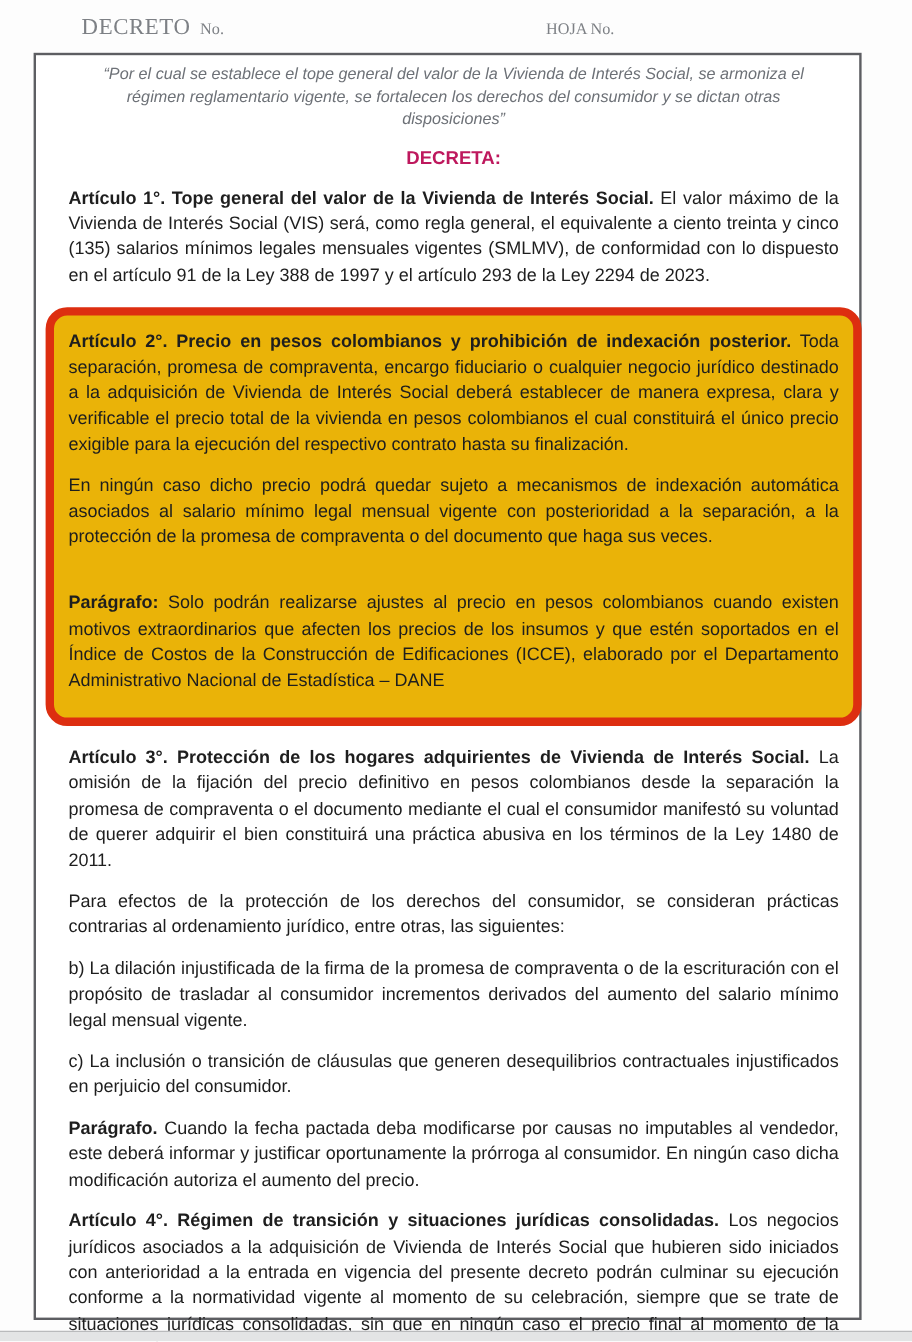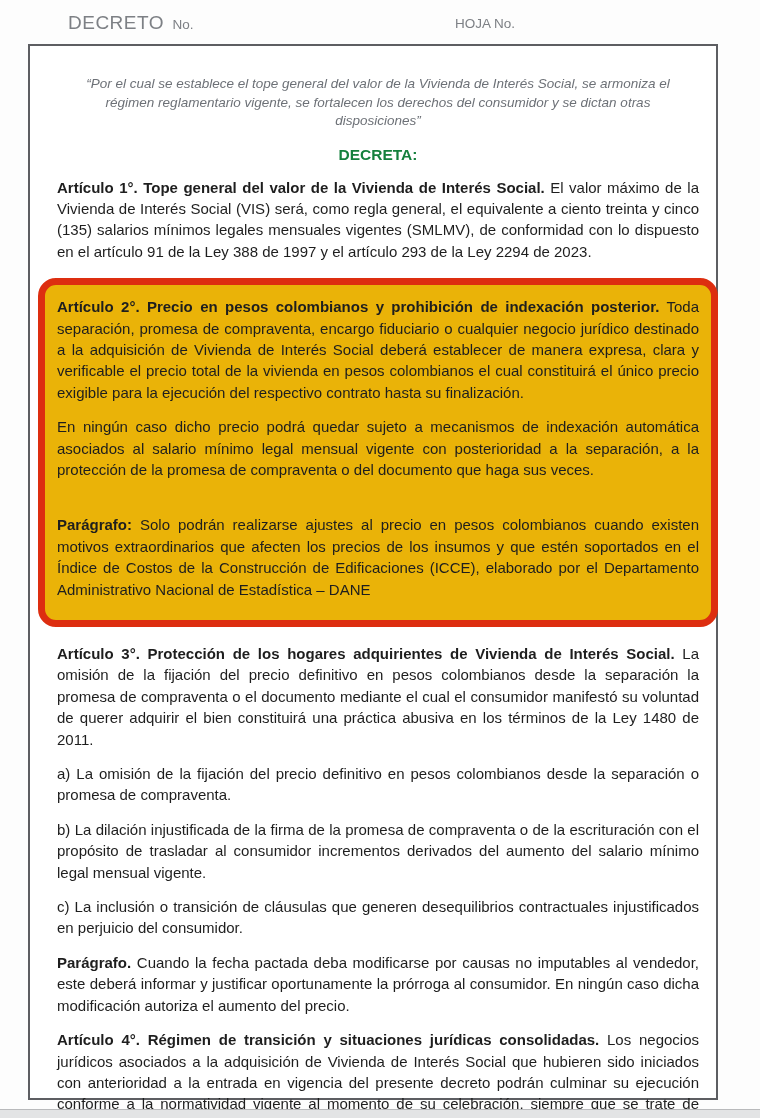--- a/index.html
+++ b/index.html
@@ -16,20 +16,21 @@
     background: #fdfdfd;
   }
   
   .outer-header {
     position: absolute;
     top: 12px;
     left: 0;
     width: 637px;
     height: 28px;
     color: #7d8085;
+    font-family: Liberation Serif, serif;
   }
   .decreto-wrap {
     position: absolute;
     left: 68px;
     top: 0;
     white-space: nowrap;
   }
   .decreto-big {
     font-size: 19px;
     letter-spacing: 0.5px;
@@ -48,36 +49,36 @@
   
   .doc-box {
     position: absolute;
     left: 28px;
     top: 44px;
     width: 690px;
     height: 1056px;
     box-sizing: border-box;
     border: 2px solid #5d5e62;
     background: #ffffff;
-    padding: 27px 17px 0 27px;
+    padding: 5px 17px 0 27px;
   }
   .epigraph {
     width: 608px;
     margin: 2px auto 0 auto;
     text-align: center;
     font-style: italic;
     font-size: 13.5px;
     line-height: 18.5px;
     color: #6d7177;
   }
   .decreta-heading {
     text-align: center;
     font-weight: bold;
     font-size: 15.5px;
-    color: #15803d;
+    color: #be185d;
     margin: 15px 0 0 0;
   }
   .body-text {
     font-size: 15px;
     line-height: 21.4px;
     color: #1e1e1e;
     text-align: justify;
   }
   .para {
     margin: 13px 0 0 0;
@@ -132,22 +133,22 @@
     <p class="body-text para"><b class="lead">Artículo 1°. Tope general del valor de la Vivienda de Interés Social.</b><span> El valor máximo de la Vivienda de Interés Social (VIS) será, como regla general, el equivalente a ciento treinta y cinco (135) salarios mínimos legales mensuales vigentes (SMLMV), de conformidad con lo dispuesto en el artículo 91 de la Ley 388 de 1997 y el artículo 293 de la Ley 2294 de 2023.</span></p>
 
     <div class="highlight-box">
       <p class="body-text para"><b class="lead">Artículo 2°. Precio en pesos colombianos y prohibición de indexación posterior.</b><span> Toda separación, promesa de compraventa, encargo fiduciario o cualquier negocio jurídico destinado a la adquisición de Vivienda de Interés Social deberá establecer de manera expresa, clara y verificable el precio total de la vivienda en pesos colombianos el cual constituirá el único precio exigible para la ejecución del respectivo contrato hasta su finalización.</span></p>
       <p class="body-text para">En ningún caso dicho precio podrá quedar sujeto a mecanismos de indexación automática asociados al salario mínimo legal mensual vigente con posterioridad a la separación, a la protección de la promesa de compraventa o del documento que haga sus veces.</p>
       <p class="body-text para spaced-para"><b class="lead">Parágrafo:</b><span> Solo podrán realizarse ajustes al precio en pesos colombianos cuando existen motivos extraordinarios que afecten los precios de los insumos y que estén soportados en el Índice de Costos de la Construcción de Edificaciones (ICCE), elaborado por el Departamento Administrativo Nacional de Estadística – DANE</span></p>
     </div>
 
     <p class="body-text para" style="margin-top:16px"><b class="lead">Artículo 3°. Protección de los hogares adquirientes de Vivienda de Interés Social.</b><span> La omisión de la fijación del precio definitivo en pesos colombianos desde la separación la promesa de compraventa o el documento mediante el cual el consumidor manifestó su voluntad de querer adquirir el bien constituirá una práctica abusiva en los términos de la Ley 1480 de 2011.</span></p>
 
+    <p class="body-text para">Para efectos de la protección de los derechos del consumidor, se consideran prácticas contrarias al ordenamiento jurídico, entre otras, las siguientes:</p>
 
-    <p class="body-text para">a) La omisión de la fijación del precio definitivo en pesos colombianos desde la separación o promesa de compraventa.</p>
     <p class="body-text para">b) La dilación injustificada de la firma de la promesa de compraventa o de la escrituración con el propósito de trasladar al consumidor incrementos derivados del aumento del salario mínimo legal mensual vigente.</p>
     <p class="body-text para">c) La inclusión o transición de cláusulas que generen desequilibrios contractuales injustificados en perjuicio del consumidor.</p>
 
     <p class="body-text para"><b class="lead">Parágrafo.</b><span> Cuando la fecha pactada deba modificarse por causas no imputables al vendedor, este deberá informar y justificar oportunamente la prórroga al consumidor. En ningún caso dicha modificación autoriza el aumento del precio.</span></p>
 
     <p class="body-text para"><b class="lead">Artículo 4°. Régimen de transición y situaciones jurídicas consolidadas.</b><span> Los negocios jurídicos asociados a la adquisición de Vivienda de Interés Social que hubieren sido iniciados con anterioridad a la entrada en vigencia del presente decreto podrán culminar su ejecución conforme a la normatividad vigente al momento de su celebración, siempre que se trate de situaciones jurídicas consolidadas, sin que en ningún caso el precio final al momento de la escrituración se pueda indexar.</span></p>
 
   </div>
 
   <div class="bottom-strip"></div>

